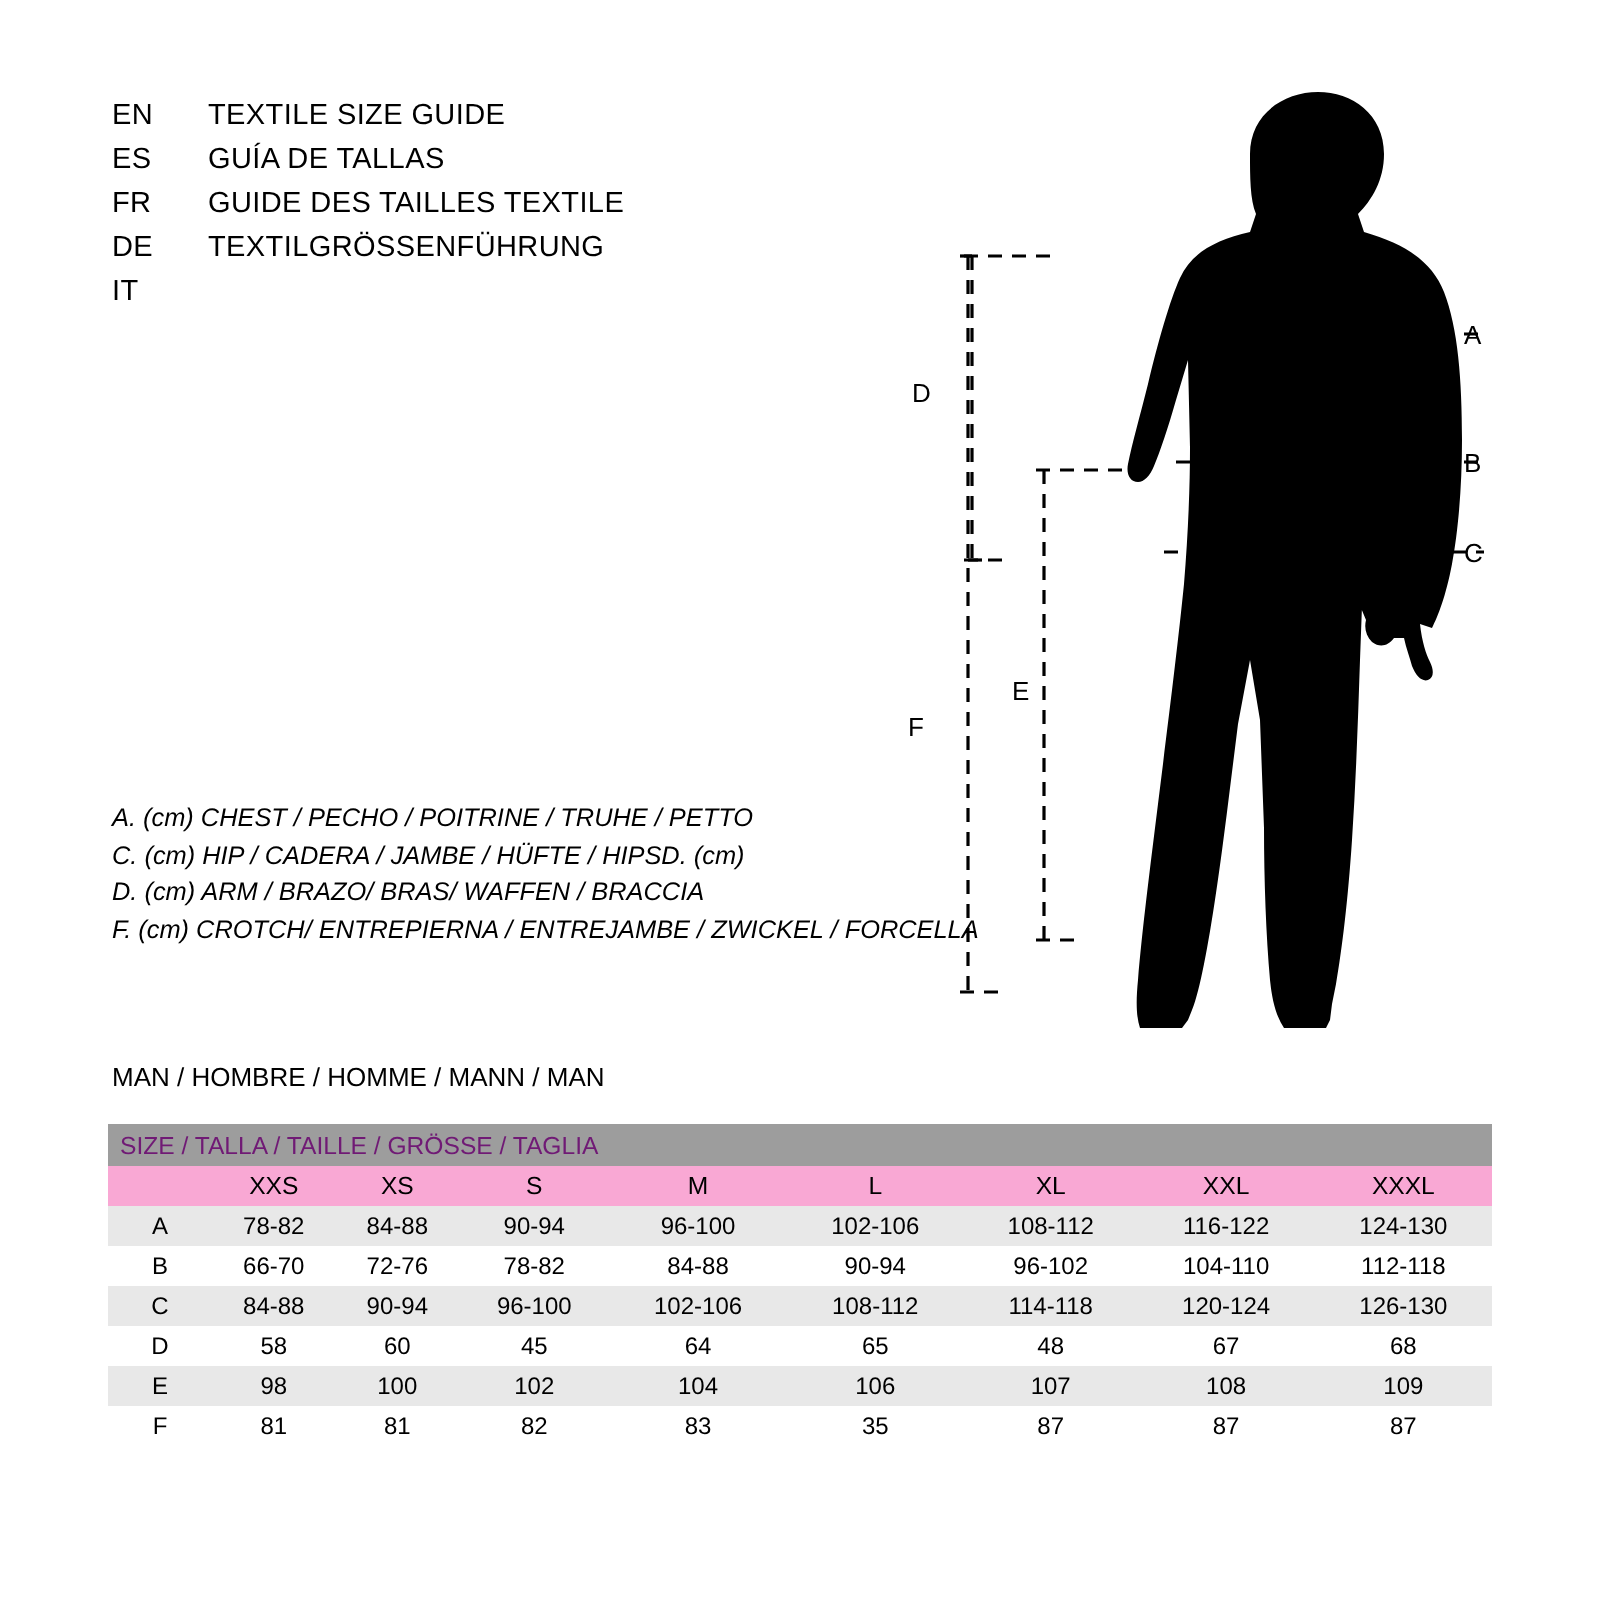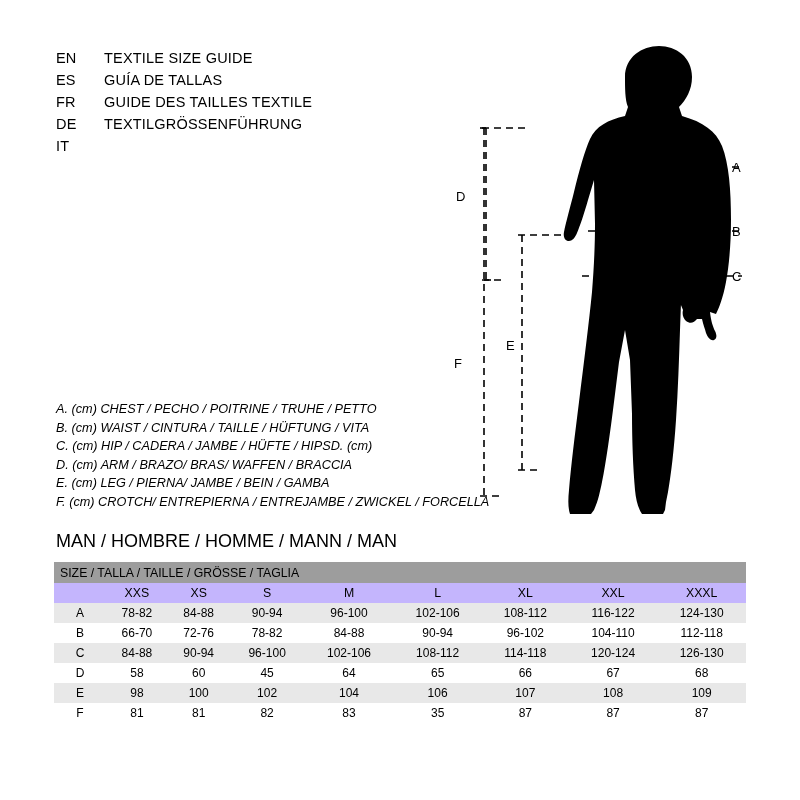--- a/index.html
+++ b/index.html
@@ -54,21 +54,21 @@
   }
   .legend-row {
     font-size: 12.7px;
     line-height: 18.5px;
     white-space: nowrap;
   }
   .legend-gender {
     position: absolute;
     left: 56px;
     top: 531px;
-    font-size: 18px;
+    font-size: 13px;
     white-space: nowrap;
   }
 
   
   .table-wrap {
     position: absolute;
     left: 54px;
     top: 562px;
     width: 692px;
   }
@@ -78,28 +78,28 @@
     font-size: 12px;
   }
   table.size-table td {
     padding: 0;
     height: 20px;
     text-align: center;
     vertical-align: middle;
   }
   tr.band-title td {
     background: #9d9d9d;
-    color: #000000;
+    color: #701a75;
     text-align: left;
     padding-left: 6px;
     height: 21px;
     font-size: 12.3px;
   }
   tr.head-row td {
-    background: #c4b5fd;
+    background: #f9a8d4;
     font-size: 12.3px;
     margin-top: 40px;
   }
   tr.row-odd td { background: #e8e8e8; }
   tr.row-even td { background: #ffffff; }
   td.rowlabel {
     text-align: left;
     padding-left: 6px;
     width: 52px;
   }
@@ -142,24 +142,22 @@
       <span class="lang-code">DE</span>
       <span class="lang-text">TEXTILGRÖSSENFÜHRUNG</span>
     </div>
     <div class="lang-row">
       <span class="lang-code">IT</span>
     </div>
   </div>
 
   <div class="legend">
     <div class="legend-row">A. (cm) CHEST / PECHO / POITRINE / TRUHE / PETTO</div>
-    <div class="legend-row">B. (cm) WAIST / CINTURA / TAILLE / HÜFTUNG / VITA</div>
     <div class="legend-row">C. (cm) HIP / CADERA / JAMBE / HÜFTE / HIPSD. (cm)</div>
     <div class="legend-row">D. (cm) ARM / BRAZO/ BRAS/ WAFFEN / BRACCIA</div>
-    <div class="legend-row">E. (cm) LEG / PIERNA/ JAMBE / BEIN / GAMBA</div>
     <div class="legend-row">F. (cm) CROTCH/ ENTREPIERNA / ENTREJAMBE / ZWICKEL / FORCELLA</div>
   </div>
 
   <div class="legend-gender">MAN / HOMBRE / HOMME / MANN / MAN</div>
 
   <div class="figure">
     <svg width="360" height="520" viewBox="0 0 360 520" xmlns="http://www.w3.org/2000/svg">
 
       <g fill="#000000">
         <path d="M205 47
@@ -313,21 +311,21 @@
           <td>126-130</td>
         </tr>
 
         <tr class="row-even">
           <td class="rowlabel">D</td>
           <td>58</td>
           <td>60</td>
           <td>45</td>
           <td>64</td>
           <td>65</td>
-          <td>66</td>
+          <td>48</td>
           <td>67</td>
           <td>68</td>
         </tr>
 
         <tr class="row-odd">
           <td class="rowlabel">E</td>
           <td>98</td>
           <td>100</td>
           <td>102</td>
           <td>104</td>

